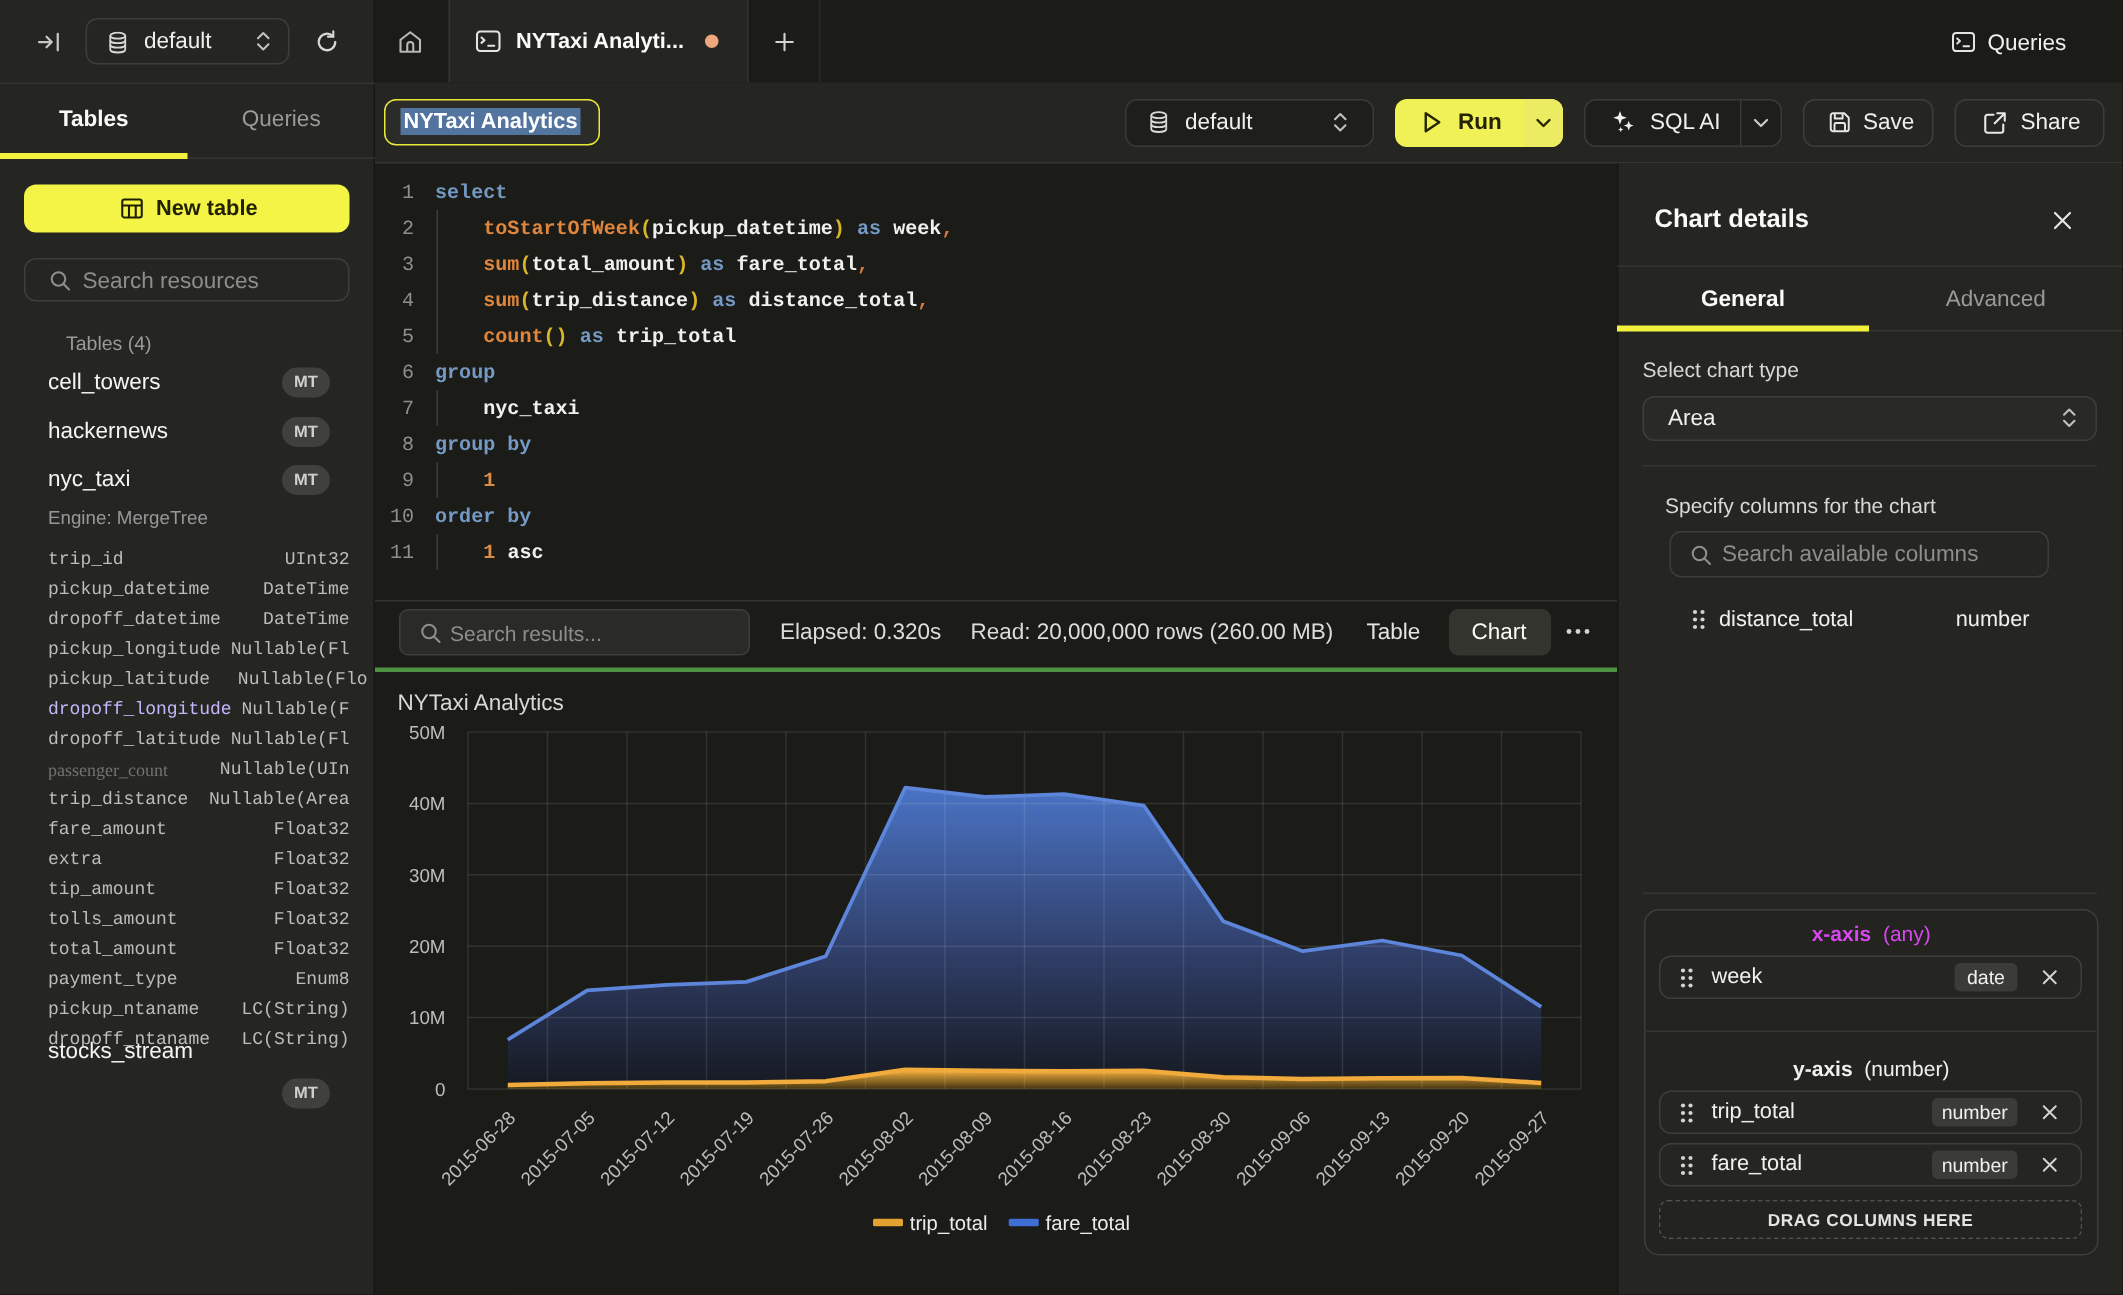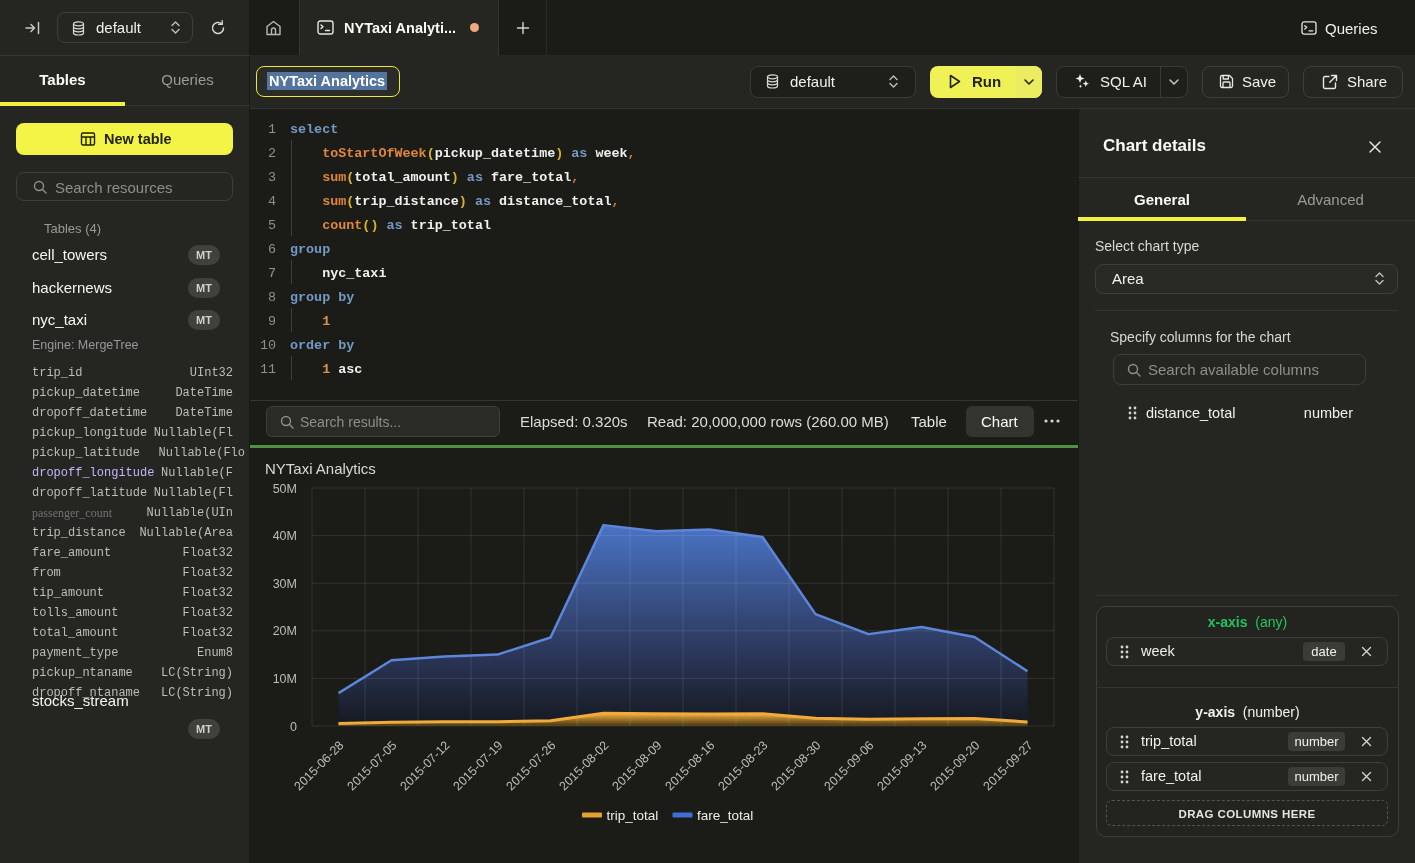--- a/index.html
+++ b/index.html
@@ -77,21 +77,21 @@
       <div class="abs mono" style="left:32px;top:466px;font-size:12px;color:#c4b5fd;white-space:pre;">dropoff_longitude</div>
       <div class="abs mono" style="left:32px;top:466px;width:201px;text-align:right;font-size:12px;color:#bcbcb9;white-space:pre;">Nullable(F</div>
       <div class="abs mono" style="left:32px;top:486px;font-size:12px;color:#bcbcb9;white-space:pre;">dropoff_latitude</div>
       <div class="abs mono" style="left:32px;top:486px;width:201px;text-align:right;font-size:12px;color:#bcbcb9;white-space:pre;">Nullable(Fl</div>
       <div class="abs mono" style="left:32px;top:506px;font-size:12px;color:#737373;white-space:pre;font-family:Liberation Serif, serif;">passenger_count</div>
       <div class="abs mono" style="left:32px;top:506px;width:201px;text-align:right;font-size:12px;color:#bcbcb9;white-space:pre;">Nullable(UIn</div>
       <div class="abs mono" style="left:32px;top:526px;font-size:12px;color:#bcbcb9;white-space:pre;">trip_distance</div>
       <div class="abs mono" style="left:32px;top:526px;width:201px;text-align:right;font-size:12px;color:#bcbcb9;white-space:pre;">Nullable(Area</div>
       <div class="abs mono" style="left:32px;top:546px;font-size:12px;color:#bcbcb9;white-space:pre;">fare_amount</div>
       <div class="abs mono" style="left:32px;top:546px;width:201px;text-align:right;font-size:12px;color:#bcbcb9;white-space:pre;">Float32</div>
-      <div class="abs mono" style="left:32px;top:566px;font-size:12px;color:#bcbcb9;white-space:pre;">from</div>
+      <div class="abs mono" style="left:32px;top:566px;font-size:12px;color:#bcbcb9;white-space:pre;">extra</div>
       <div class="abs mono" style="left:32px;top:566px;width:201px;text-align:right;font-size:12px;color:#bcbcb9;white-space:pre;">Float32</div>
       <div class="abs mono" style="left:32px;top:586px;font-size:12px;color:#bcbcb9;white-space:pre;">tip_amount</div>
       <div class="abs mono" style="left:32px;top:586px;width:201px;text-align:right;font-size:12px;color:#bcbcb9;white-space:pre;">Float32</div>
       <div class="abs mono" style="left:32px;top:606px;font-size:12px;color:#bcbcb9;white-space:pre;">tolls_amount</div>
       <div class="abs mono" style="left:32px;top:606px;width:201px;text-align:right;font-size:12px;color:#bcbcb9;white-space:pre;">Float32</div>
       <div class="abs mono" style="left:32px;top:626px;font-size:12px;color:#bcbcb9;white-space:pre;">total_amount</div>
       <div class="abs mono" style="left:32px;top:626px;width:201px;text-align:right;font-size:12px;color:#bcbcb9;white-space:pre;">Float32</div>
       <div class="abs mono" style="left:32px;top:646px;font-size:12px;color:#bcbcb9;white-space:pre;">payment_type</div>
       <div class="abs mono" style="left:32px;top:646px;width:201px;text-align:right;font-size:12px;color:#bcbcb9;white-space:pre;">Enum8</div>
       <div class="abs mono" style="left:32px;top:666px;font-size:12px;color:#bcbcb9;white-space:pre;">pickup_ntaname</div>
@@ -329,21 +329,21 @@
       <circle cx="7" cy="7" r="1.4"></circle>
     <circle cx="2" cy="12" r="1.4"></circle>
       <circle cx="7" cy="12" r="1.4"></circle>
   </svg>
   <div class="abs" style="left:1146px;top:405px;font-size:14.5px;color:#f0f0ed;">distance_total</div>
   <div class="abs" style="left:1113px;top:405px;width:240px;text-align:right;font-size:14.5px;color:#f0f0ed;">number</div>
 
   <div class="abs" style="left:1095px;top:595px;width:303px;height:1px;background:#343430;"></div>
   <div id="axisbox">
       <div class="abs" style="left:1096px;top:606px;width:303px;height:231px;border:1px solid #3e3e3a;border-radius:10px;background:#232320;"></div>
-      <div class="abs" style="left:1096px;top:614px;width:303px;text-align:center;font-size:14px;color:#22c55e;"><b>x-axis</b>&nbsp;&nbsp;(any)</div>
+      <div class="abs" style="left:1096px;top:614px;width:303px;text-align:center;font-size:14px;color:#d946ef;"><b>x-axis</b>&nbsp;&nbsp;(any)</div>
       <div class="abs" style="left:1106px;top:637px;width:282px;height:29px;border:1px solid #3e3e3a;border-radius:8px;background:#252521;"></div>
       <svg class="abs" style="left:1120px;top:645px;" width="9" height="14" viewBox="0 0 9 14" fill="#d4d4d1">
         <circle cx="2" cy="2" r="1.4"></circle>
         <circle cx="7" cy="2" r="1.4"></circle>
         <circle cx="2" cy="7" r="1.4"></circle>
         <circle cx="7" cy="7" r="1.4"></circle>
         <circle cx="2" cy="12" r="1.4"></circle>
         <circle cx="7" cy="12" r="1.4"></circle>
       </svg>
       <div class="abs" style="left:1141px;top:643px;font-size:14.5px;color:#f0f0ed;">week</div>

